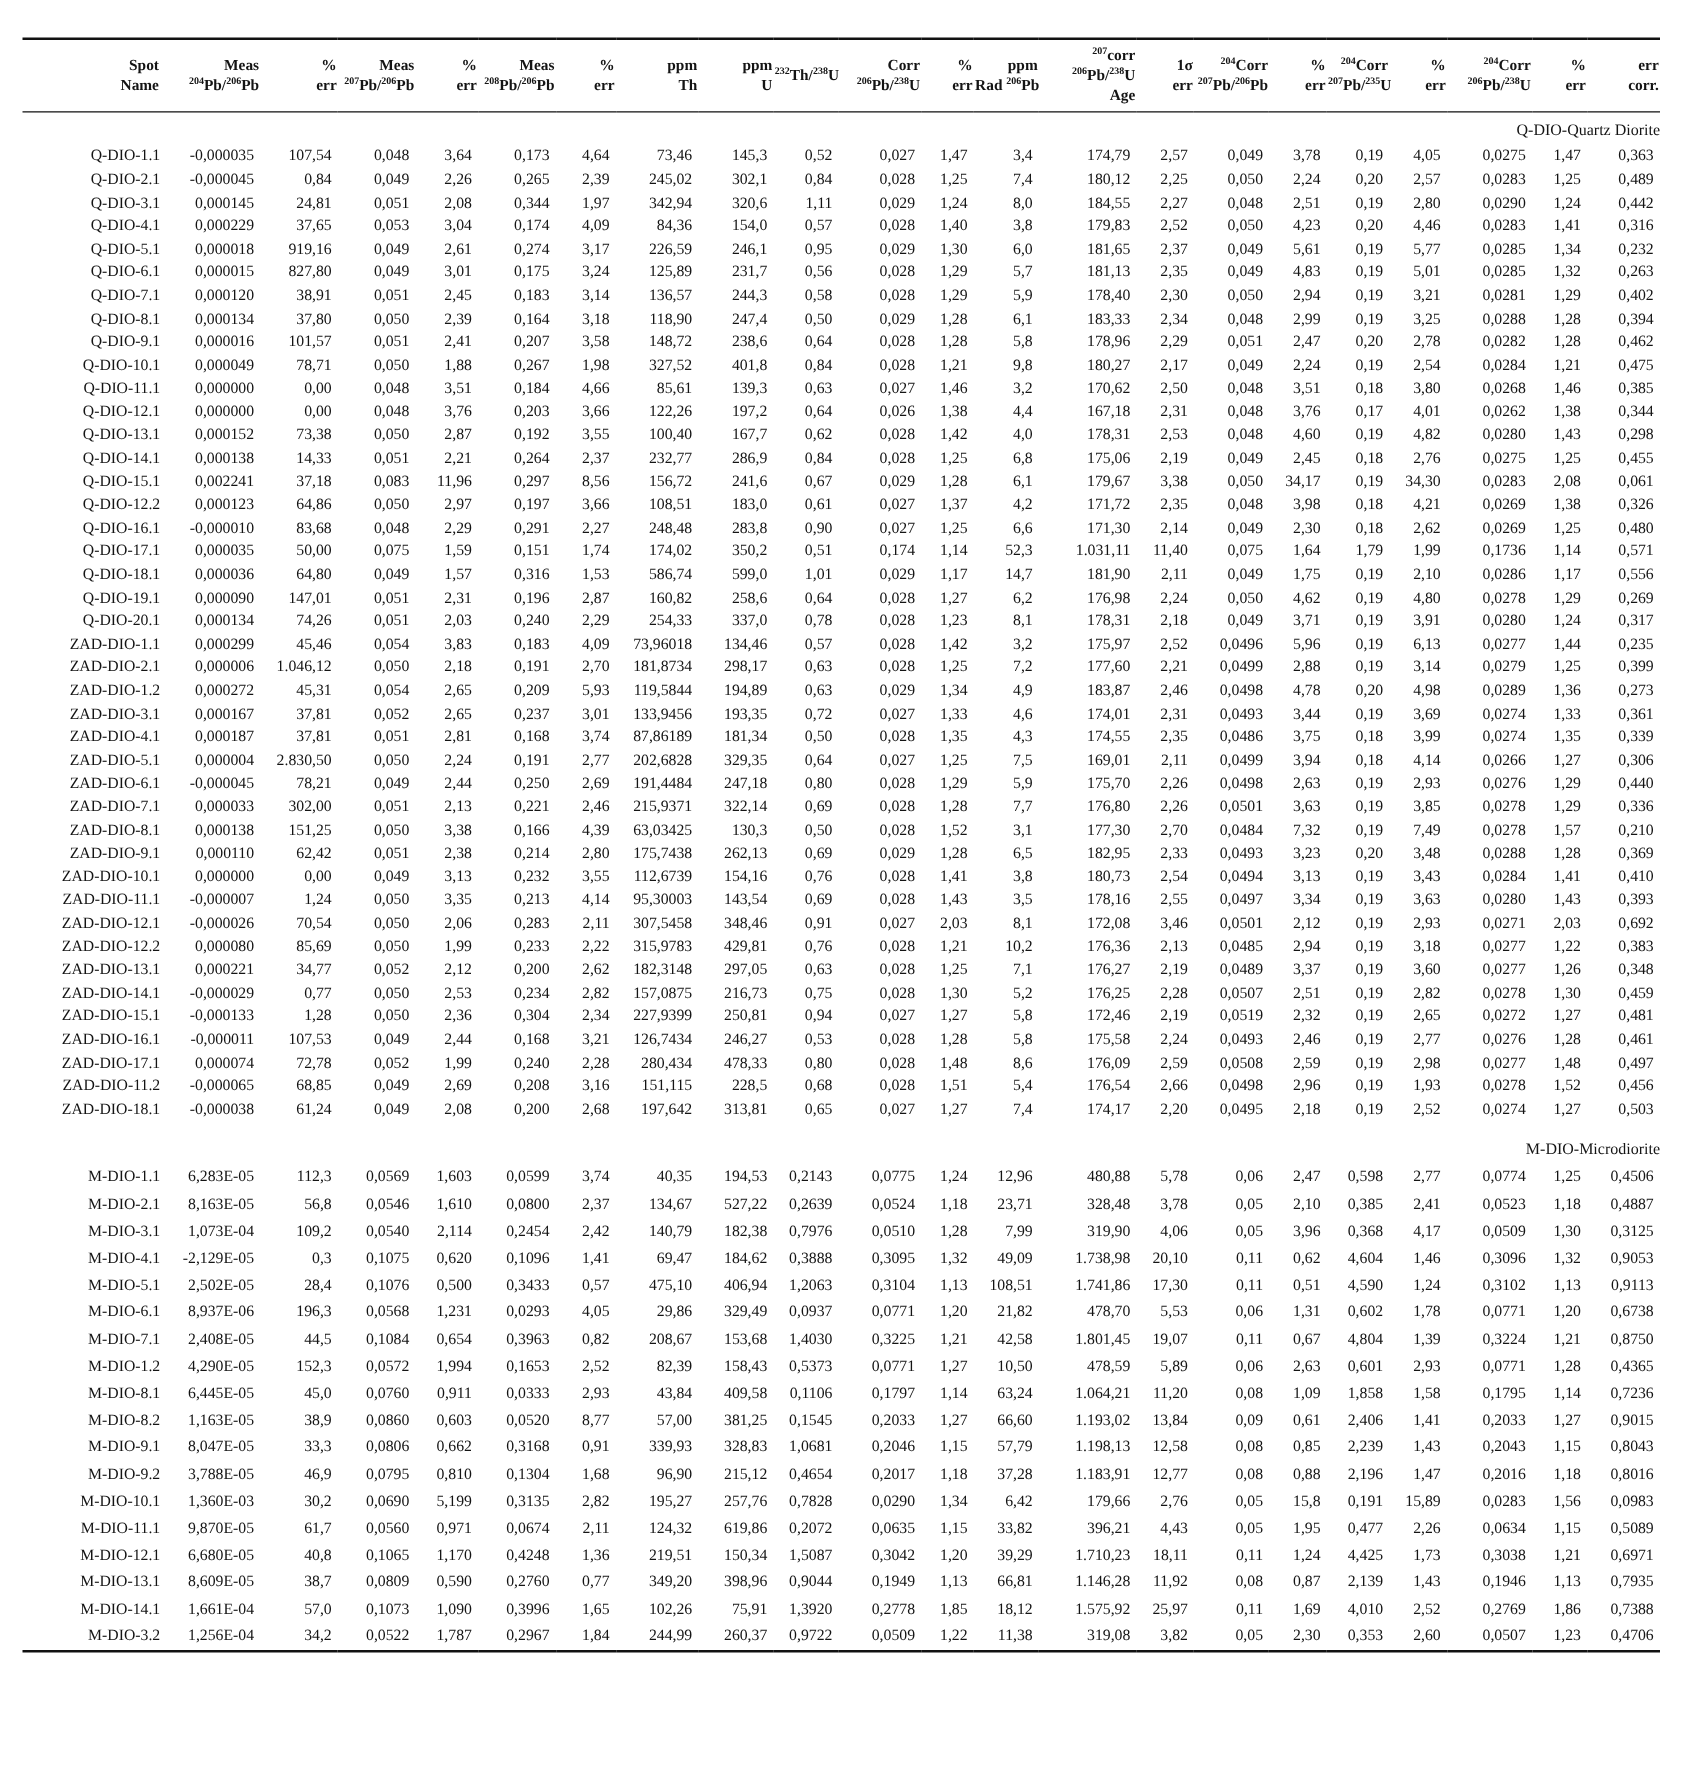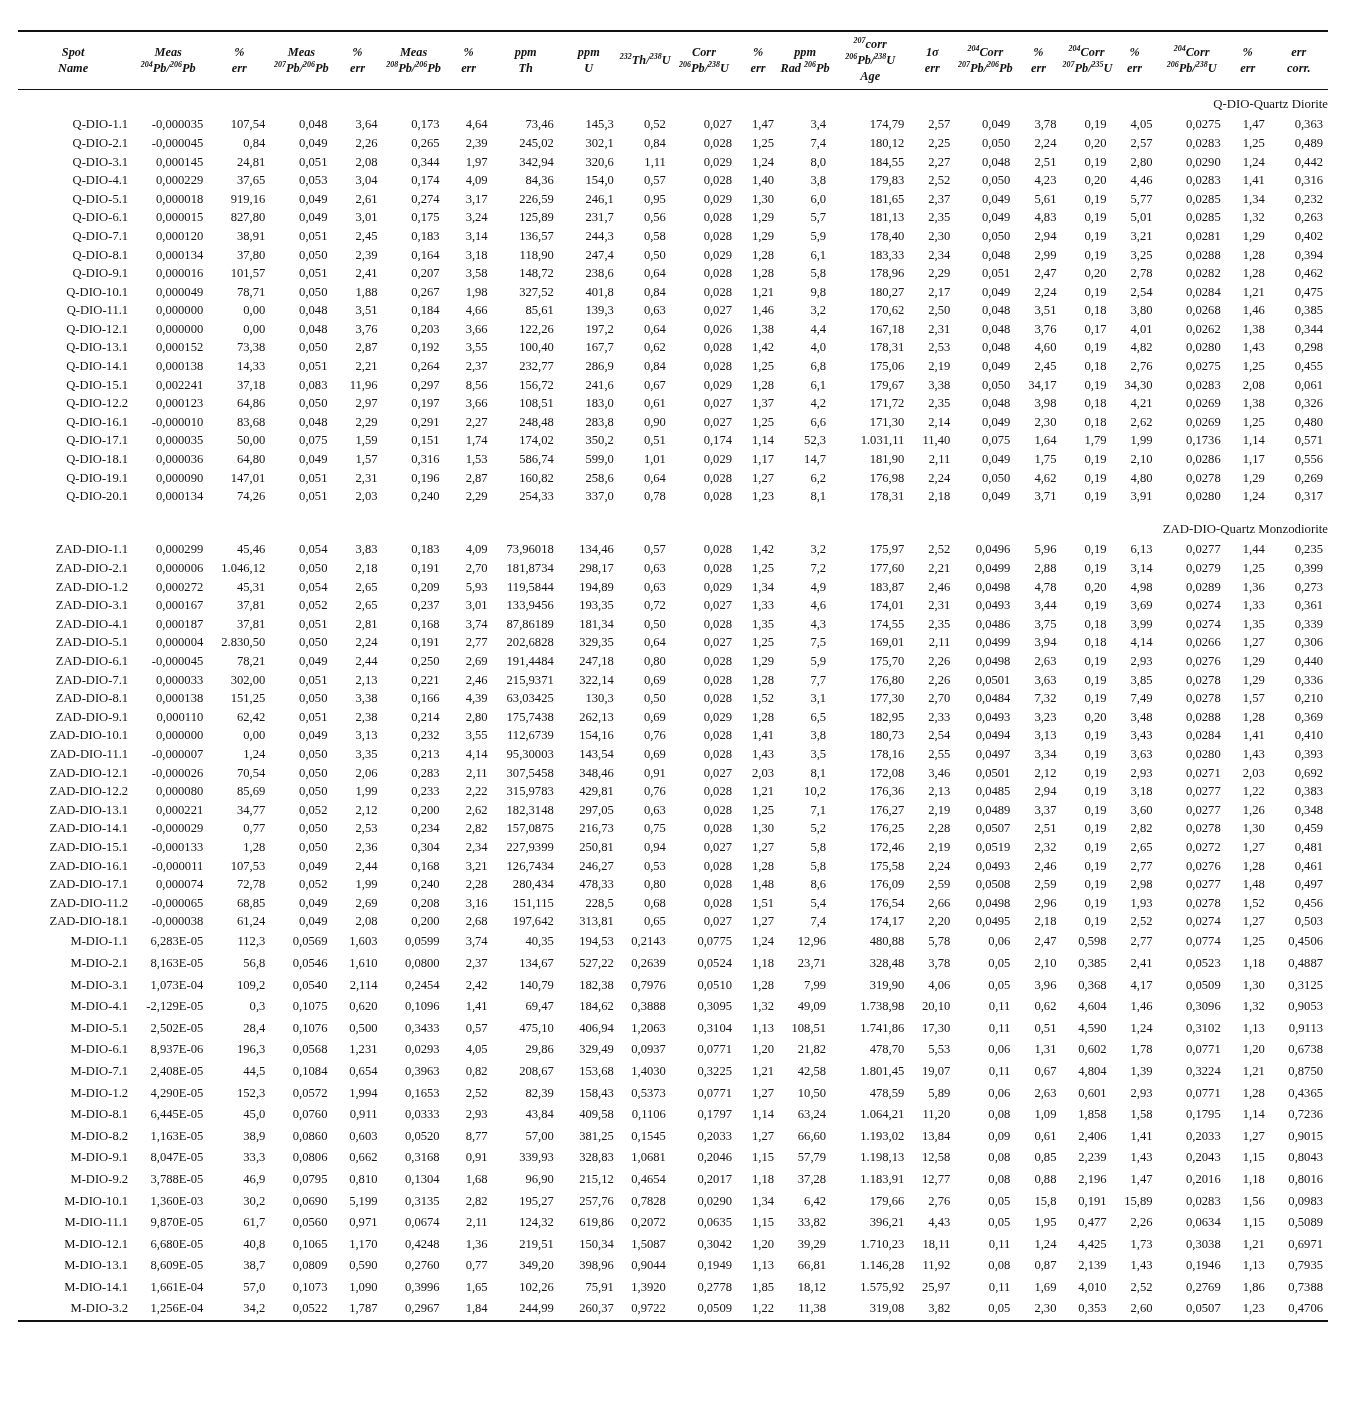--- a/index.html
+++ b/index.html
@@ -23,25 +23,24 @@
     width:1310px;
     margin-top:17px;
     border-top:2px solid #111;
     border-bottom:2px solid #111;
   }
   thead th{
     border-bottom:1.6px solid #111;
     font-weight:bold;
     font-size:12.3px;
     line-height:1.3;
-    text-align:center;
+    text-align:right;
     vertical-align:middle;
     padding:5px 1px 4px 1px;
     white-space:nowrap;
-    font-style:italic;
   }
   thead sup{font-size:8px;vertical-align:super;line-height:0;}
   td{
     font-size:12.6px;
     text-align:right;
     padding:0 5px 0 0;
     height:18.6px;
     white-space:nowrap;
     overflow:visible;
   }
@@ -676,23 +675,20 @@
           <td>178,31</td>
           <td>2,18</td>
           <td>0,049</td>
           <td>3,71</td>
           <td>0,19</td>
           <td>3,91</td>
           <td>0,0280</td>
           <td>1,24</td>
           <td>0,317</td>
         </tr>
-        <tr class="section-row">
-          <td colspan="22">ZAD-DIO-Quartz Monzodiorite</td>
-        </tr>
         <tr>
           <td class="spot">ZAD-DIO-1.1</td>
           <td>0,000299</td>
           <td>45,46</td>
           <td>0,054</td>
           <td>3,83</td>
           <td>0,183</td>
           <td>4,09</td>
           <td>73,96018</td>
           <td>134,46</td>
@@ -1183,20 +1179,23 @@
           <td>174,17</td>
           <td>2,20</td>
           <td>0,0495</td>
           <td>2,18</td>
           <td>0,19</td>
           <td>2,52</td>
           <td>0,0274</td>
           <td>1,27</td>
           <td>0,503</td>
         </tr>
+        <tr class="section-row">
+          <td colspan="22">M-DIO-Microdiorite</td>
+        </tr>
         <tr class="tall">
           <td class="spot">M-DIO-1.1</td>
           <td>6,283E-05</td>
           <td>112,3</td>
           <td>0,0569</td>
           <td>1,603</td>
           <td>0,0599</td>
           <td>3,74</td>
           <td>40,35</td>
           <td>194,53</td>

